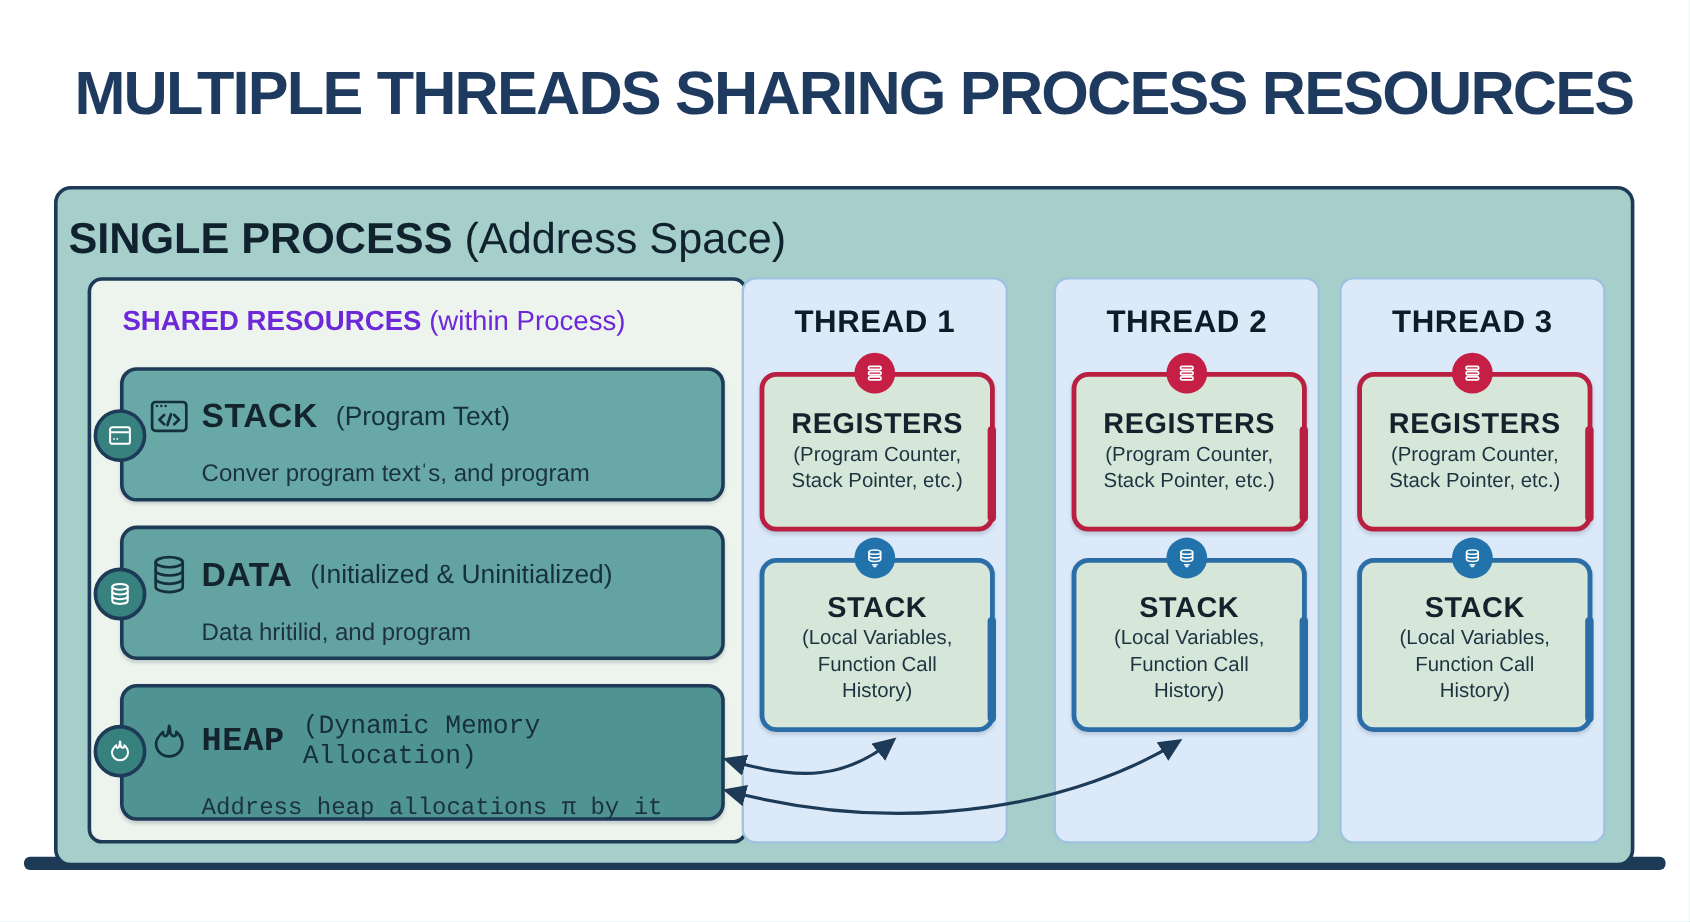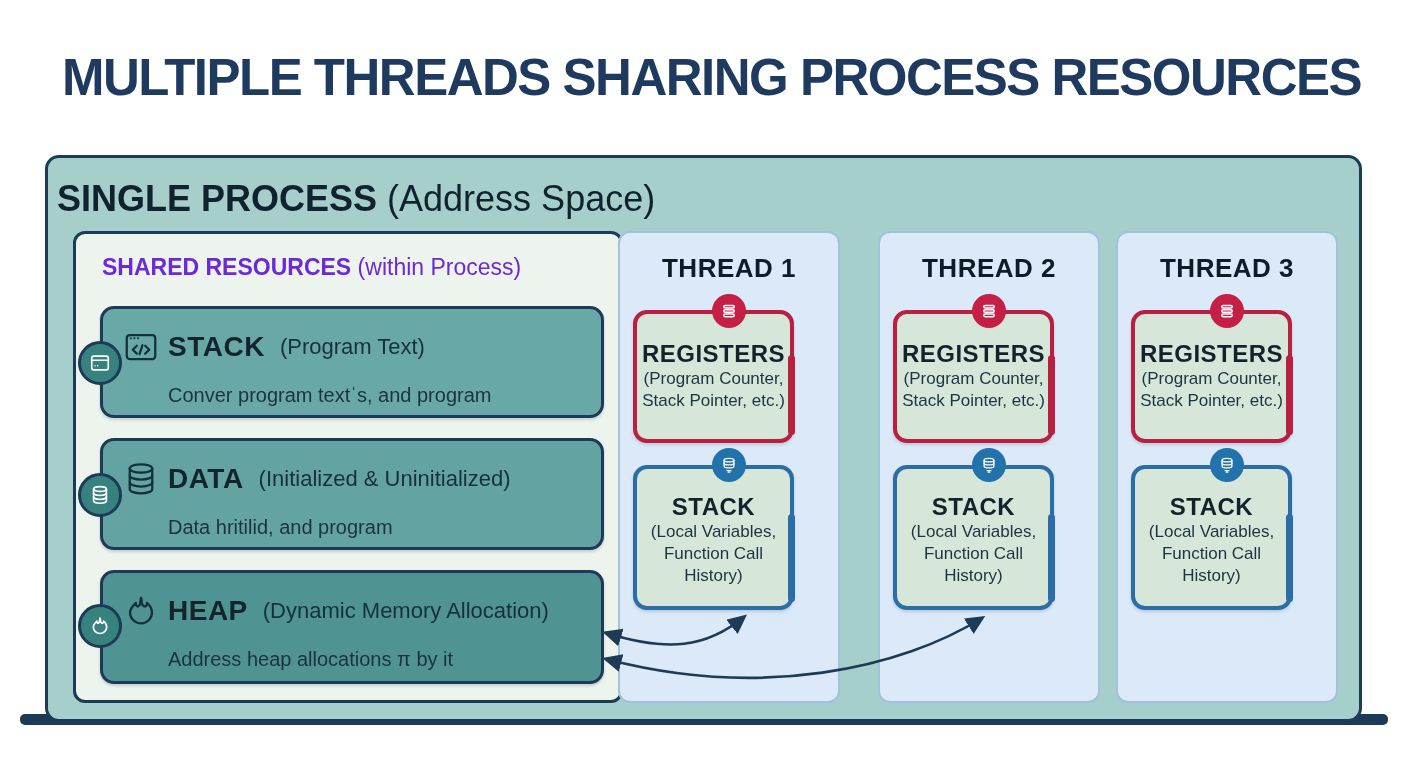--- a/index.html
+++ b/index.html
@@ -19,35 +19,35 @@
     background:var(--process-fill);border:3px solid var(--outline-navy);border-radius:14px;}
   .process-title{position:absolute;left:9px;top:20px;font-size:36px;color:#10222e;}
   .b{font-weight:bold;}
   .shared-panel{position:absolute;left:25px;top:73px;width:550px;height:472px;
     background:var(--shared-panel-fill);border:3px solid var(--outline-navy);border-radius:12px;}
   .shared-title{position:absolute;left:26px;top:20px;font-size:23px;color:#6d28d9;}
   .res-box{position:absolute;left:24px;width:504px;height:112px;border:3px solid var(--outline-navy);
     border-radius:14px;box-shadow:0 2px 3px rgba(20,40,60,.18);padding:20px 14px 0 20px;}
   .res-code{top:72px;background:var(--code-box-fill);}
   .res-data{top:204px;background:var(--data-box-fill);}
-  .res-heap{top:336px;height:114px;background:var(--heap-box-fill);}
+  .res-heap{top:336px;height:114px;background:var(--heap-box-fill);font-family:Liberation Mono, monospace;}
   .res-line1{display:flex;align-items:center;gap:9px;}
   .res-ic{width:36px;height:36px;flex:0 0 36px;}
   .res-name{font-size:28px;font-weight:bold;color:#14242d;letter-spacing:.5px;}
   .res-qual{font-size:22px;color:#16303c;margin-left:6px;}
   .res-desc{margin-left:45px;margin-top:19px;font-size:20px;color:#1c333f;}
   .side-badge{position:absolute;left:2px;width:44px;height:44px;border-radius:50%;
     background:var(--badge-teal);border:3px solid var(--outline-navy);display:flex;align-items:center;justify-content:center;}
   .side-badge svg{width:22px;height:22px;}
   .sb-code{top:107px;} .sb-data{top:239px;} .sb-heap{top:370px;}
   .thread-col{position:absolute;top:73px;width:222px;height:472px;background:var(--thread-column-fill);
     border:2px solid var(--thread-column-border);border-radius:12px;}
   .tc1{left:570px;} .tc2{left:830px;} .tc3{left:1068px;}
   .thread-title{margin-top:20px;text-align:center;font-size:26px;font-weight:bold;color:#0e1c27;letter-spacing:.5px;}
-  .mini-box{position:absolute;left:13px;width:161px;background:var(--inner-box-fill);border-radius:14px;
+  .mini-box{position:absolute;left:13px;width:196px;background:var(--inner-box-fill);border-radius:14px;
     text-align:center;box-shadow:0 2px 3px rgba(20,40,60,.15);}
   .reg-box{top:77px;height:133px;border:4px solid var(--register-red);padding-top:26px;}
   .stk-box{top:232px;height:145px;border:4px solid var(--stack-blue);padding-top:24px;}
   .mini-title{font-size:24px;font-weight:bold;color:#13222b;letter-spacing:.5px;}
   .mini-line{font-size:17px;color:#1d3340;line-height:1.3;}
   .edge-accent{position:absolute;right:-5px;top:33%;width:7px;height:64%;border-radius:4px;}
   .reg-box .edge-accent{background:var(--register-red);}
   .stk-box .edge-accent{background:var(--stack-blue);}
   .top-badge{position:absolute;left:50%;transform:translateX(-50%);width:34px;height:34px;border-radius:50%;
     display:flex;align-items:center;justify-content:center;z-index:2;}

